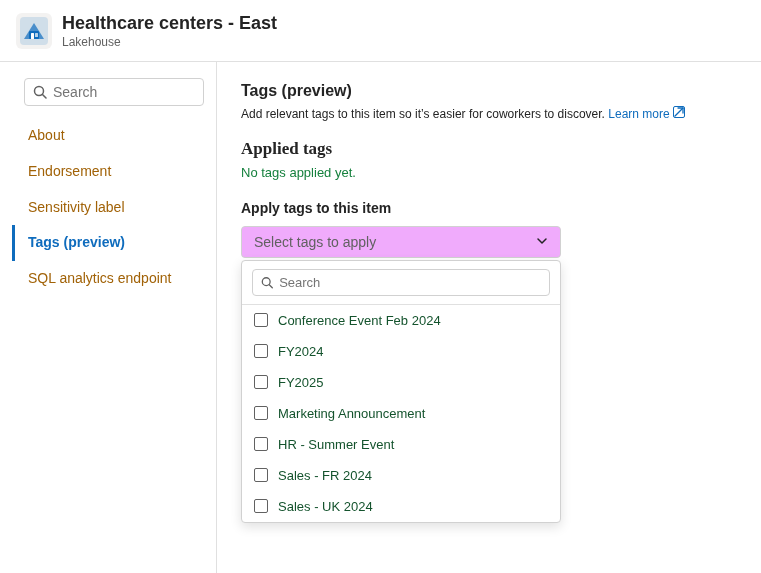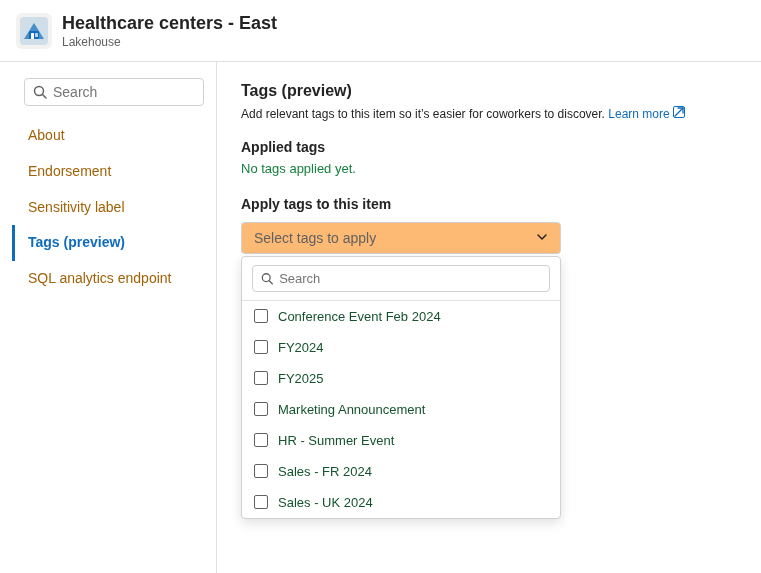--- a/index.html
+++ b/index.html
@@ -113,23 +113,24 @@
       text-decoration: none;
       display: inline-flex;
       align-items: center;
       gap: 3px;
     }
     .external-icon {
       font-size: 12px;
     }
 
     .applied-tags-label {
-      font-size: 14px;
+      font-size: 17px;
       font-weight: 600;
       margin-bottom: 6px;
+      font-family: Liberation Serif, serif;
     }
     .no-tags-text {
       font-size: 13px;
       color: #15803d;
       margin-bottom: 20px;
     }
 
     .apply-tags-label {
       font-size: 14px;
       font-weight: 600;
@@ -138,21 +139,21 @@
 
     
     .dropdown-trigger {
       display: flex;
       align-items: center;
       justify-content: space-between;
       border: 1px solid #d1d1d1;
       border-radius: 4px;
       padding: 7px 12px;
       cursor: pointer;
-      background: #fdba74;
+      background: #f0abfc;
       width: 320px;
       user-select: none;
     }
     .dropdown-trigger-text {
       color: #616161;
       font-size: 14px;
     }
     .chevron-icon {
       color: #242424;
       font-size: 12px;

